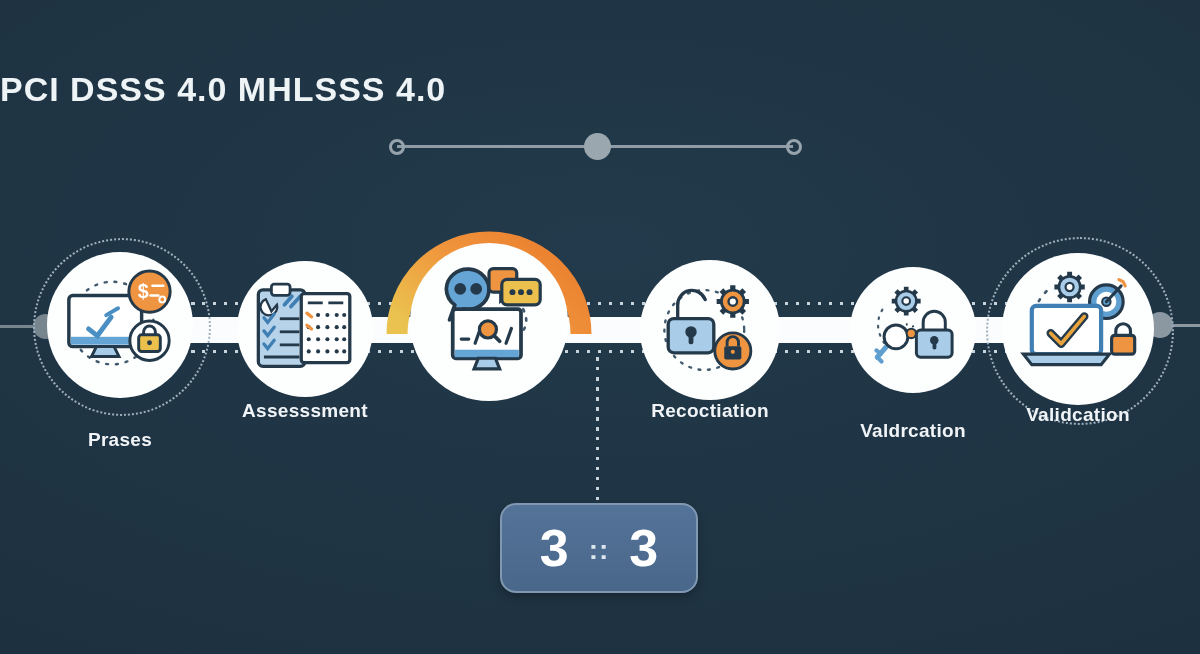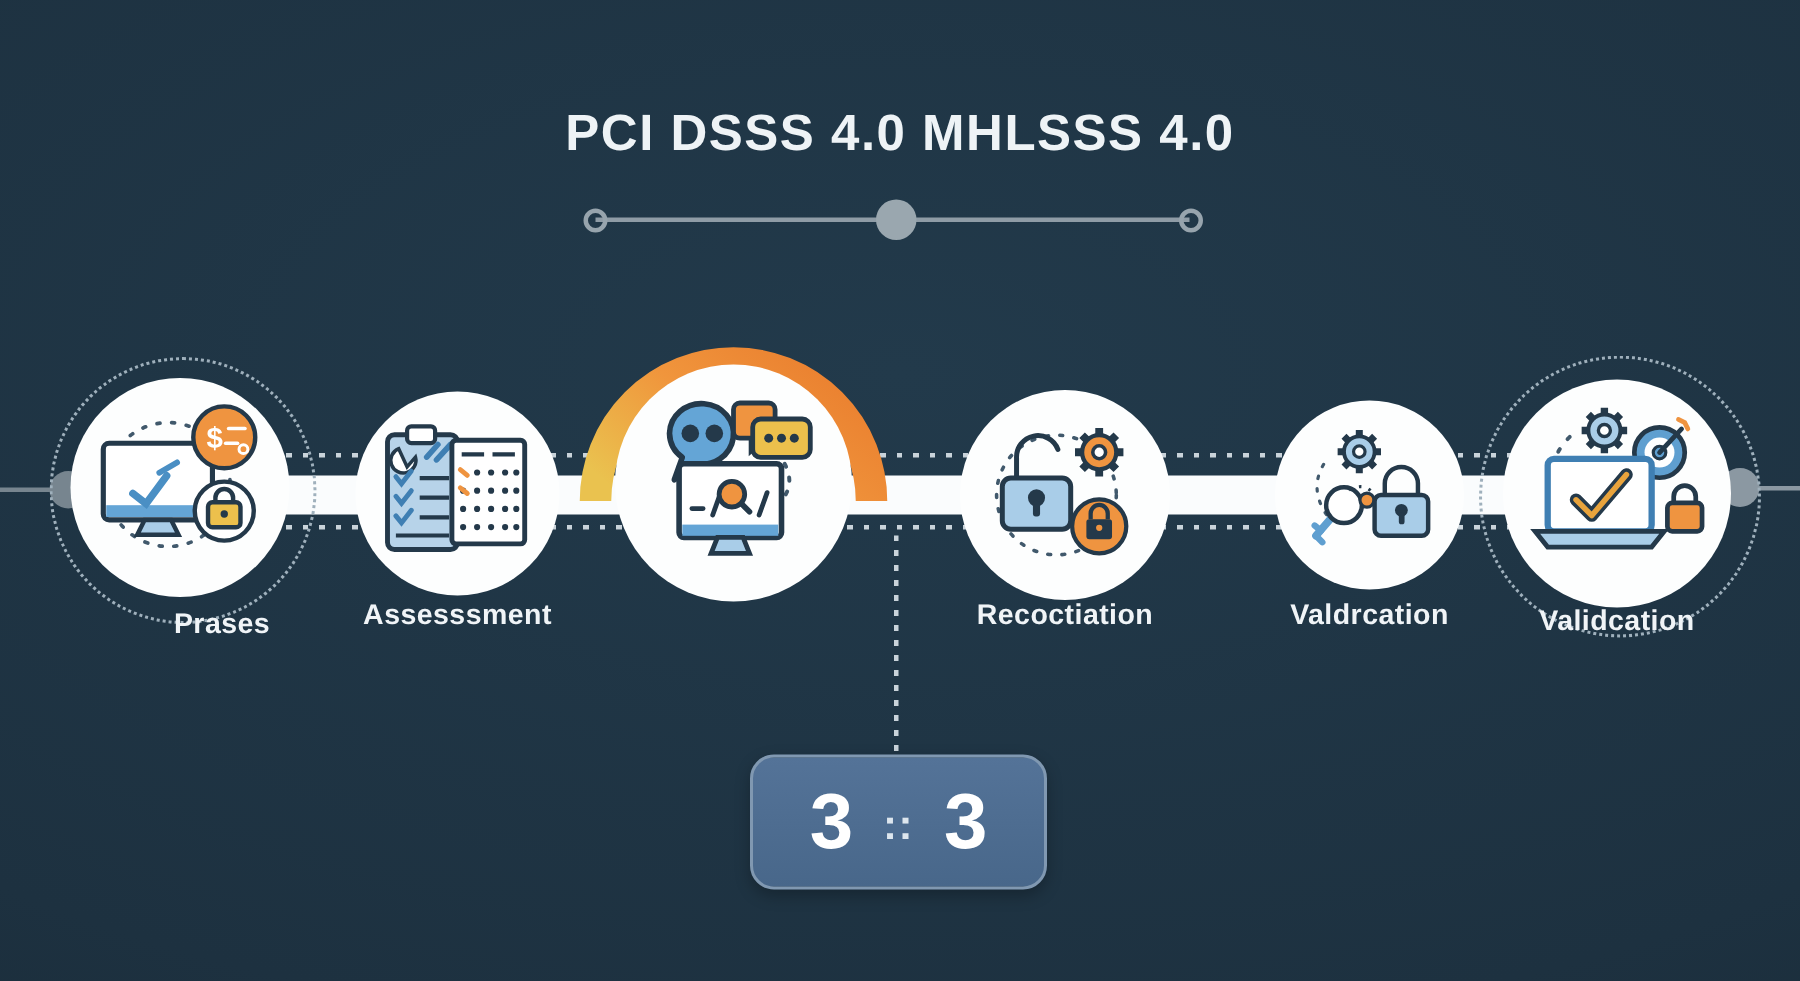--- a/index.html
+++ b/index.html
@@ -1,21 +1,21 @@
 <!DOCTYPE html>
 <html><head>
 <meta charset="utf-8">
 <style>
   html,body{margin:0;padding:0;background:#10202b;}
   .canvas{
     position:relative;width:1200px;height:654px;overflow:hidden;
     background:radial-gradient(140% 125% at 50% 38%, #223a4b 0%, #1d3140 55%, #162530 100%);
     font-family:"Liberation Sans","DejaVu Sans",sans-serif;
   }
-  .title{position:absolute;top:70px;left:0;width:1200px;text-align:center;
+  .title{position:absolute;top:70px;left:0;width:1200px;text-align:left;
     color:#eef3f6;font-size:34px;font-weight:bold;letter-spacing:1px;}
   .progress-line{position:absolute;top:145px;left:397px;width:396px;height:3px;background:#8f9ca6;}
   .ring-end{position:absolute;top:139px;width:10px;height:10px;border:3px solid #97a4ad;border-radius:50%;}
   .ring-end.left{left:389px;} .ring-end.right{left:786px;}
   .center-knob{position:absolute;top:133px;left:584px;width:27px;height:27px;border-radius:50%;background:#9aa7af;}
   .subtitle{position:absolute;top:162px;left:300px;width:600px;text-align:center;
     color:#8d9da8;font-size:16.5px;font-weight:bold;letter-spacing:.5px;}
 
   .band{position:absolute;top:317px;left:114px;width:972px;height:26px;background:#fafcfd;z-index:1;}
   .dot-line{position:absolute;height:3px;z-index:1;
@@ -39,23 +39,23 @@
   .sc1{left:47px;top:252px;width:146px;height:146px;}
   .sc2{left:237px;top:261px;width:136px;height:136px;}
   .sc3{left:410px;top:243px;width:158px;height:158px;}
   .sc4{left:640px;top:260px;width:140px;height:140px;}
   .sc5{left:850px;top:267px;width:126px;height:126px;}
   .sc6{left:1002px;top:253px;width:152px;height:152px;}
   .ring3{position:absolute;left:384px;top:214px;width:210px;height:210px;z-index:2;}
 
   .stage-label{position:absolute;width:240px;text-align:center;color:#f0f4f7;
     font-weight:bold;font-size:19px;z-index:2;letter-spacing:.3px;}
-  .sl1{left:0;top:406px;padding-left:28px;} .sl2{left:185px;top:400px;}
+  .sl1{left:0;top:429px;} .sl2{left:185px;top:400px;}
   .sl3{left:369px;top:399px;font-size:21px;}
-  .sl4{left:590px;top:400px;} .sl5{left:793px;top:400px;} .sl6{left:958px;top:404px;}
+  .sl4{left:590px;top:400px;} .sl5{left:793px;top:420px;} .sl6{left:958px;top:404px;}
   .stage-sub{font-weight:bold;font-size:15px;color:#c6d0d8;line-height:1.35;letter-spacing:.2px;}
   .sub-wrap{margin-top:3px;}
 
   .v-dots{position:absolute;left:596px;top:357px;width:3px;height:144px;z-index:1;
     background:repeating-linear-gradient(180deg,#c9d3da 0 3.5px,transparent 3.5px 10px);}
 
   .badge{position:absolute;left:500px;top:503px;width:194px;height:86px;z-index:2;
     background:linear-gradient(180deg,#547398,#48678a);
     border:2px solid #8098b1;border-radius:16px;
     display:flex;align-items:center;justify-content:center;gap:20px;

